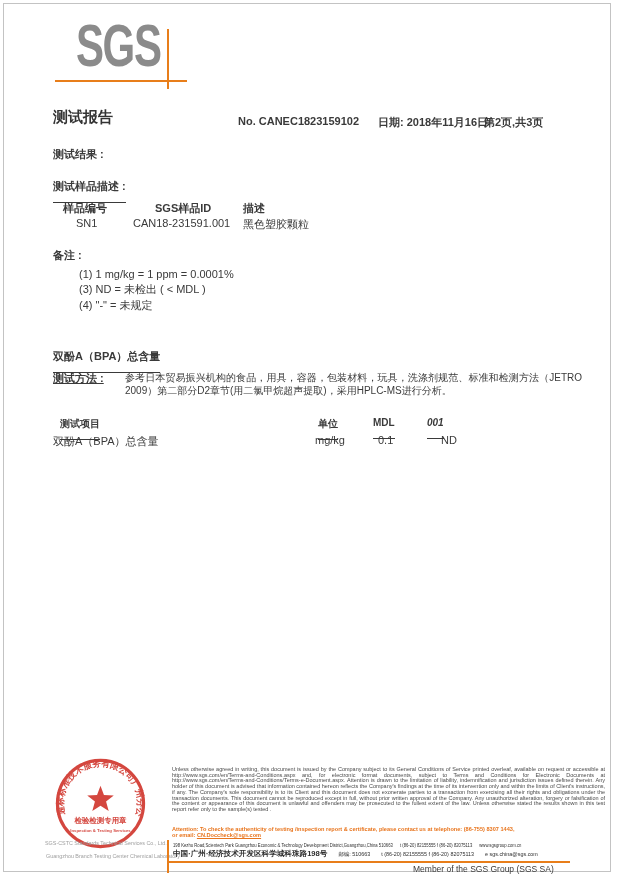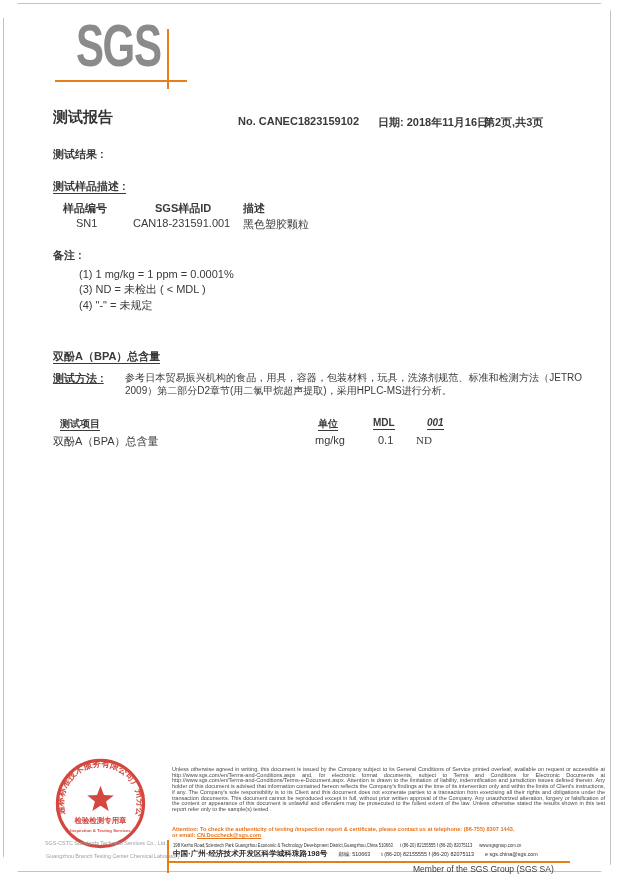--- a/index.html
+++ b/index.html
@@ -1,38 +1,38 @@
 <!DOCTYPE html>
 <html><head>
 <meta charset="utf-8">
 <style>
   html,body { margin:0; padding:0; background:#ffffff; }
   .page {
     position:relative; width:619px; height:875px; background:#ffffff;
-    font-family:"Liberation Sans", sans-serif; color:#383838; overflow:hidden;border-radius:32px;
+    font-family:"Liberation Sans", sans-serif; color:#383838; overflow:hidden;
   }
   .abs { position:absolute; }
   .sheet-border { position:absolute; left:3px; top:3px; width:608px; height:869px;
     border:1px solid #c3c3c3; box-sizing:border-box; }
 
   
   .logo-text { left:76px; top:16px; font-size:60px; font-weight:bold; color:#8b8b8b;
     line-height:60px; letter-spacing:-2px; transform:scaleX(0.70); transform-origin:left top; }
   .logo-hline { left:55px; top:80px; width:132px; height:2px; background:#E87E1A; }
   .logo-vline { left:167px; top:29px; width:2px; height:60px; background:#E87E1A; }
 
   
   .report-title { left:53px; top:108px; font-size:15px; font-weight:bold; color:#333;text-align:center; }
   .hdr-sm { font-size:11px; font-weight:bold; color:#3a3a3a; }
   .report-no { left:219px; top:115px;padding-left:19px; }
   .report-date { left:378px; top:115px; }
   .report-page { left:484px; top:115px; }
 
   .sec-label { font-size:11px; font-weight:bold; color:#3a3a3a; }
-  .u { border-bottom:1px solid #3a3a3a; padding-bottom:1px; }
+  .u { border-bottom:1px solid #3a3a3a; padding-bottom:10px; }
   .results-label { left:53px; top:147px; }
   .sample-heading { left:53px; top:176px; }
 
   .cell { position:absolute; font-size:11px; color:#3a3a3a; }
   .cell.hd { font-weight:bold; }
 
   .notes-heading { left:53px; top:248px; }
   .notes-list { left:79px; top:267px; font-size:11px; line-height:15.4px; color:#3a3a3a; }
 
   .bpa-heading { left:53px; top:346px; }
@@ -114,21 +114,21 @@
   </div>
   <div class="abs rt-hd" style="left:373px; top:417px;">
     <span class="u">MDL</span>
   </div>
   <div class="abs rt-hd it" style="left:427px; top:417px;">
     <span class="u">001</span>
   </div>
   <div class="cell" style="left:53px; top:434px;">双酚A（BPA）总含量</div>
   <div class="cell" style="left:315px; top:434px;">mg/kg</div>
   <div class="cell" style="left:378px; top:434px;">0.1</div>
-  <div class="cell" style="left:416px; top:434px;font-family:Liberation Serif, serif;">ND</div>
+  <div class="cell" style="left:441px; top:434px;">ND</div>
 
   <svg class="abs stamp" viewBox="0 0 100 100">
     <defs>
       <path id="ringPath" d="M 12.4,63.7 A 40,40 0 1 1 87.6,63.7" fill="none"></path>
     </defs>
     <circle cx="50" cy="50" r="46.3" fill="none" stroke="#D0342B" stroke-width="3.4"></circle>
     <text font-size="9.4" fill="#D0342B" font-weight="bold" font-family="Liberation Sans, sans-serif">
       <textPath href="#ringPath" startOffset="2" textLength="160" lengthAdjust="spacing">通标标准技术服务有限公司广州分公司</textPath>
     </text>
     <polygon fill="#D0342B" points="50,31 53.7,40.9 64.27,41.36 55.99,47.95 58.82,58.14 50,52.3 41.18,58.14 44.01,47.95 35.73,41.36 46.3,40.9"></polygon>

